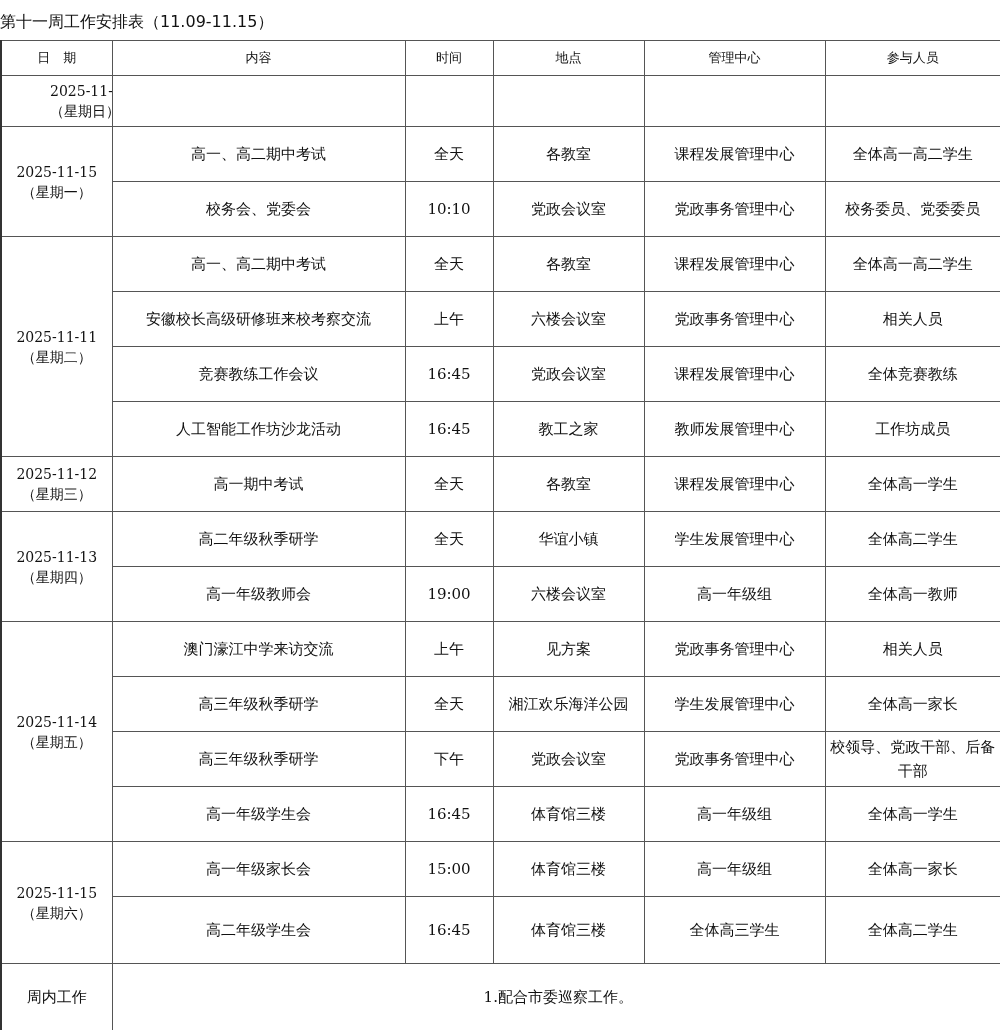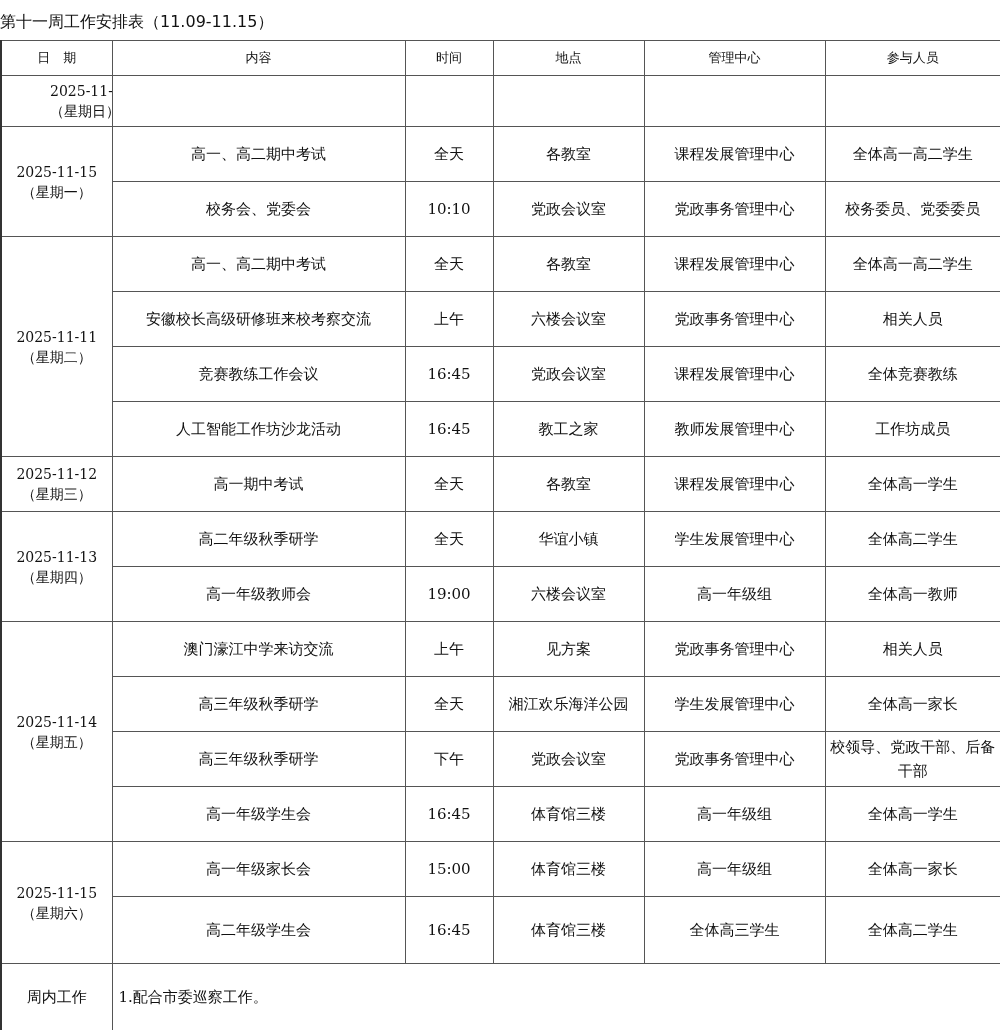--- a/index.html
+++ b/index.html
@@ -7,21 +7,21 @@
   .title { height: 40px; line-height: 44px; text-align: left; font-size: 16px; font-family: "DejaVu Sans", "Liberation Sans", sans-serif; letter-spacing: 0px; }
   table { border-collapse: collapse; table-layout: fixed; width: 1000px; }
   td, th { border: 1px solid #555; text-align: center; vertical-align: middle; font-size: 15px; font-weight: normal; padding: 0 2px; line-height: 20px; overflow: hidden; white-space: nowrap; }
   th { height: 34px; font-family: "DejaVu Sans", "Liberation Sans", sans-serif; font-size: 13px; }
   tr.r55 td { height: 54px; }
   tr.r51 td { height: 50px; padding-left: 48px; }
   tr.r66 td { height: 66px; margin-left: 16px; }
   tr.rweek td { height: 66px; }
   td.date { font-size: 14px; line-height: 20px; }
   td.wrap { white-space: normal; line-height: 24px; }
-  td.left { text-align: left; padding-left: 6px; margin-left: 36px; }
+  td.left { text-align: center; padding-left: 6px; margin-left: 36px; }
   table { border-left: 2px solid #333; border-right: 2px solid #333; border-bottom: 2px solid #333; }
 </style>
 </head>
 <body>
 
 <div class="title">第十一周工作安排表（11.09-11.15）</div>
 
 <table>
   <colgroup>
     <col style="width:111px">

